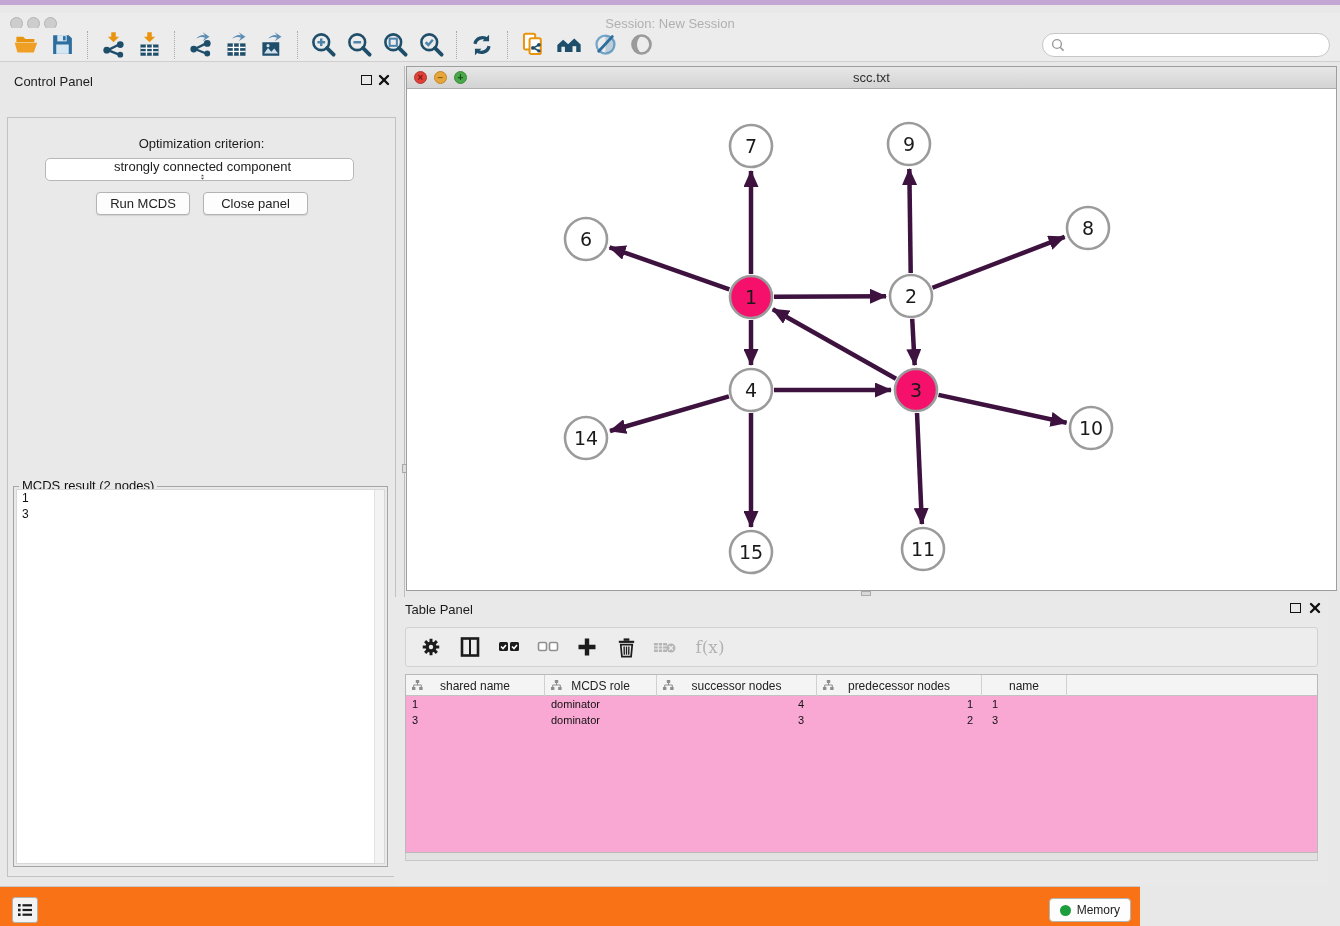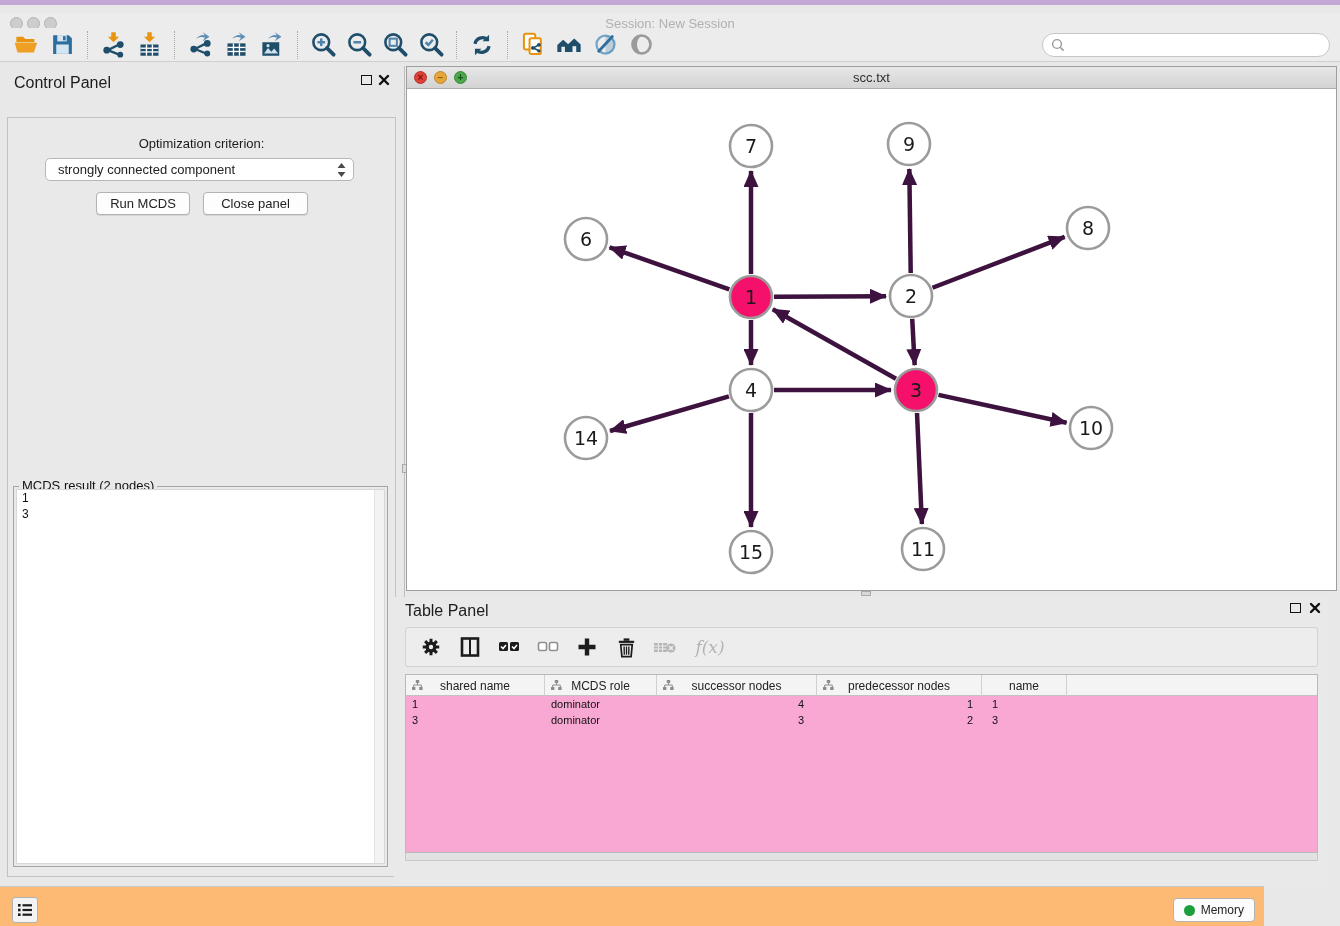--- a/index.html
+++ b/index.html
@@ -16,34 +16,34 @@
   .toolbar{position:absolute;left:0;top:28px;width:1340px;height:34px;background:#ececec;
       border-bottom:1px solid #cfcfcf;display:flex;align-items:center;box-sizing:border-box;padding-left:8px;}
   .tbtn{width:36px;height:30px;display:flex;align-items:center;justify-content:center;flex:0 0 auto;}
   .tsep{width:0;height:28px;border-left:1px dotted #a9a9a9;margin:0 7px;flex:0 0 auto;}
   .searchbox{margin-left:auto;margin-right:10px;width:288px;height:24px;background:#fff;
       border:1px solid #c6c6c6;border-radius:12px;display:flex;align-items:center;padding-left:7px;box-sizing:border-box;}
   .searchbox input{border:none;outline:none;flex:1;font-size:12px;background:transparent;
       font-family:"Liberation Sans",sans-serif;}
   
   .cp-header{position:absolute;left:0;top:66px;width:404px;height:30px;}
-  .panel-title{position:absolute;left:14px;top:8px;font-size:16px;color:#1c1c1c;}
+  .panel-title{position:absolute;left:14px;top:8px;font-size:13px;color:#1c1c1c;}
   .float-btn{position:absolute;top:9px;width:11px;height:10px;border:1.6px solid #111;box-sizing:border-box;background:transparent;}
   .seg{display:inline-flex;border:1px solid #b5b5b5;border-radius:6px;overflow:hidden;background:#fdfdfd;
       box-shadow:0 1px 1px rgba(0,0,0,.12);}
   .seg-item{padding:3px 13px;font-size:13px;color:#111;border-left:1px solid #c9c9c9;background:#fdfdfd;white-space:nowrap;}
   .seg-item:first-child{border-left:none;}
   .seg-active{background:#e5e5e5;color:#bdbdbd;}
   .cp-tabs{position:absolute;left:77px;top:96px;}
   .cp-body{position:absolute;left:7px;top:117px;width:389px;height:760px;background:#e9e9e9;
       border:1px solid #c2c2c2;box-sizing:border-box;}
   .opt-label{position:absolute;left:0;top:18px;width:100%;text-align:center;font-size:13px;color:#1b1b1b;}
   .dropdown{position:absolute;left:37px;top:40px;width:309px;height:23px;background:#fff;
       border:1px solid #b7b7b7;border-radius:5px;display:flex;align-items:center;box-sizing:border-box;
-      padding:0 6px 0 12px;font-size:13px;}
+      padding:0 6px 0 12px;font-size:13px;flex-direction:column;}
   .dropdown .dd-label{flex:1;}
   .btn{position:absolute;height:23px;background:#fdfdfd;border:1px solid #b3b3b3;border-radius:4px;
       font-size:13px;display:flex;align-items:center;justify-content:center;box-sizing:border-box;
       box-shadow:0 1px 1px rgba(0,0,0,.1);}
   .result-fieldset{position:absolute;left:5px;top:368px;width:375px;height:381px;
       border:1px solid #a5a5a5;box-sizing:border-box;}
   .result-legend{position:absolute;left:5px;top:-9px;background:#e9e9e9;padding:0 3px;font-size:13px;color:#111;}
   .result-box{position:absolute;left:2px;top:2px;right:2px;bottom:2px;background:#fff;border:1px solid #d8d8d8;}
   .result-line{font-size:12px;line-height:16px;padding-left:5px;color:#111;}
   .result-scroll{position:absolute;right:0;top:0;bottom:0;width:9px;background:#f3f3f3;border-left:1px solid #e2e2e2;}
@@ -59,34 +59,34 @@
       display:flex;align-items:center;justify-content:center;font-size:10px;font-weight:bold;line-height:1;}
   .canvas{position:absolute;left:0;top:22px;width:929px;height:501px;background:#fff;}
   .hsplit{position:absolute;left:406px;top:591px;width:934px;height:6px;background:#e8e8e8;}
   .hsplit-handle{position:absolute;left:455px;top:0px;width:10px;height:5px;background:#d8d8d8;border:1px solid #ababab;box-sizing:border-box;}
   
   .tablepanel{position:absolute;left:394px;top:597px;width:934px;height:289px;background:#e9e9e9;}
   .tp-toolbar{position:absolute;left:11px;top:30px;width:913px;height:40px;background:#ededed;
       border:1px solid #d2d2d2;border-radius:3px;box-sizing:border-box;display:flex;align-items:center;
       padding-left:10px;gap:9px;}
   .tp-tbtn{width:30px;height:30px;display:flex;align-items:center;justify-content:center;}
-  .fx{font-family:"DejaVu Serif",serif;font-style:italic;font-size:17px;color:#b3b3b3;}
+  .fx{font-family:"DejaVu Serif",serif;font-size:17px;color:#b3b3b3;}
   .ntable{position:absolute;left:11px;top:77px;width:913px;height:179px;background:#f9a8d4;
       border:1px solid #b9b9b9;box-sizing:border-box;overflow:hidden;}
   .thead{display:flex;height:21px;background:#f4f4f4;border-bottom:1px solid #c2c2c2;box-sizing:border-box;}
   .th{position:relative;height:21px;border-right:1px solid #d0d0d0;box-sizing:border-box;
       display:flex;align-items:center;justify-content:center;font-size:12px;color:#222;flex:0 0 auto;}
   .th .tree-ico{position:absolute;left:6px;top:5px;}
   .trow{display:flex;height:16px;}
   .td{font-size:11px;line-height:16px;box-sizing:border-box;flex:0 0 auto;white-space:nowrap;overflow:hidden;color:#111;}
   .tp-strip{position:absolute;left:11px;top:256px;width:913px;height:8px;background:#e2e2e2;
       border:1px solid #c8c8c8;border-top:none;box-sizing:border-box;}
   .tp-tabs{position:absolute;top:267px;left:50%;transform:translateX(-50%);}
   
-  .statusbar{position:absolute;left:0;top:886px;width:1264px;height:40px;background:#fdba74;
+  .statusbar{position:absolute;left:0;top:886px;width:1140px;height:40px;background:#f97316;
       border-top:1px solid #c8c8c8;box-sizing:border-box;}
   .list-btn{position:absolute;left:12px;top:10px;width:26px;height:26px;background:#f3f3f3;
       border:1px solid #b1b1b1;border-radius:3px;display:flex;align-items:center;justify-content:center;box-sizing:border-box;}
   .mem-btn{position:absolute;right:9px;top:11px;height:24px;background:#fdfdfd;border:1px solid #b3b3b3;
       border-radius:4px;display:flex;align-items:center;gap:6px;padding:0 10px;font-size:12px;box-sizing:border-box;}
   .mem-dot{width:11px;height:11px;border-radius:50%;background:#1d9e3c;}
 </style>
 </head>
 <body>
 

